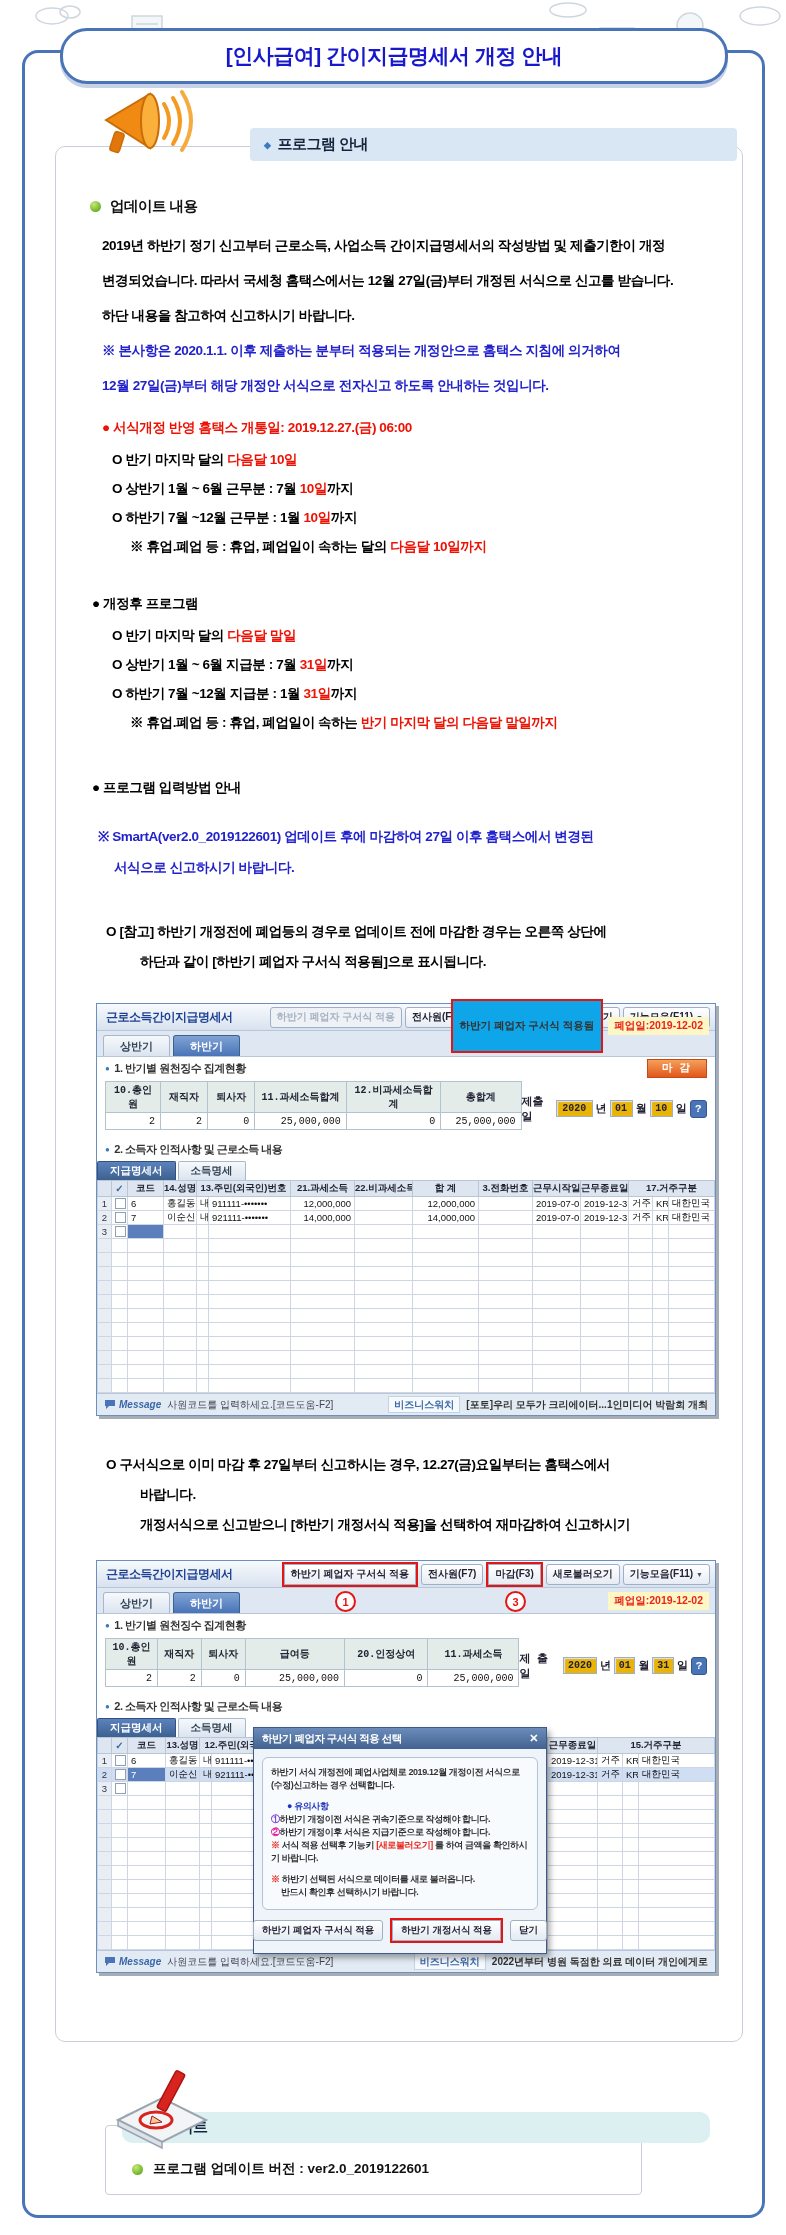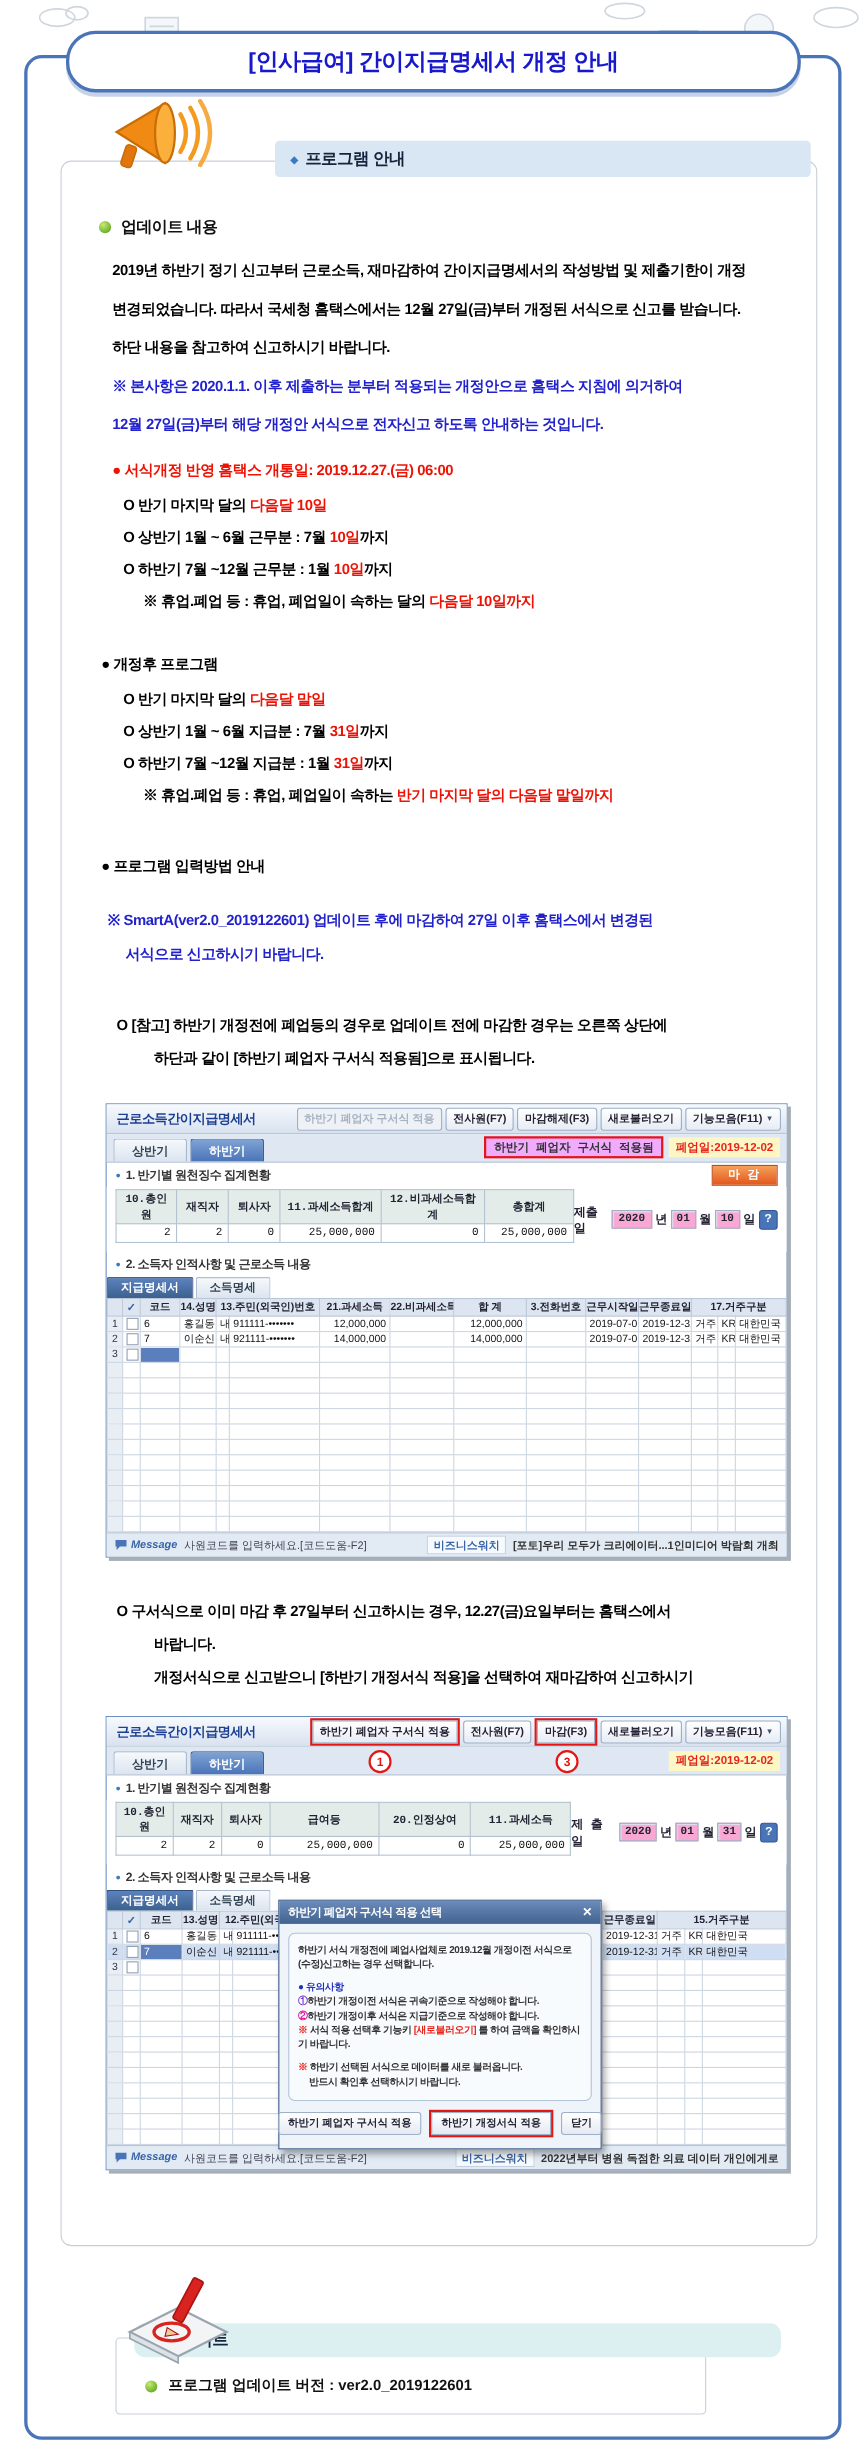--- a/index.html
+++ b/index.html
@@ -43,32 +43,32 @@
   .apptitle{color:#1c3f92;font-weight:bold;font-size:12px;margin-left:4px;flex:1;letter-spacing:-0.5px;}
   .tbtn{height:19px;border:1px solid #9fafc6;border-radius:3px;background:linear-gradient(#ffffff,#e7ecf4);font-size:10px;font-weight:bold;color:#223;padding:0 6px;margin-left:3px;display:flex;align-items:center;white-space:nowrap;}
   .tbtn.disabled{color:#a7b2c2;background:#eef1f6;}
   .tbtn .dd{font-size:7px;margin-left:3px;color:#456;}
   .redwrap{border:2px solid #e41512;padding:0px;margin-left:3px;display:flex;}
   .redwrap .tbtn{margin-left:0;border-radius:0;}
   .tabrow{height:25px;background:#dfe8f2;border-bottom:1px solid #b9c6d8;display:flex;align-items:flex-end;padding:0 6px;position:relative;}
   .tab{height:20px;padding:0 16px;font-size:11px;font-weight:bold;display:flex;align-items:center;border:1px solid #a8b8cc;border-bottom:none;border-radius:3px 3px 0 0;background:linear-gradient(#f6f9fc,#dbe4ef);color:#345;margin-right:3px;}
   .tab.active{background:linear-gradient(#7fa3d4,#4a74b8);color:#fff;border-color:#3c618f;}
   .tabrow .right{margin-left:auto;display:flex;align-items:center;gap:5px;margin-bottom:3px;}
-  .applied{border:2px solid #e41512;background:#f0abfc;color:#333;font-size:10.5px;font-weight:bold;padding:1px 7px;font-family:Liberation Mono, monospace;}
+  .applied{border:2px solid #e41512;background:#0ea5e9;color:#333;font-size:10.5px;font-weight:bold;padding:18px 7px;}
   .closedlbl{background:#fdf7c5;color:#e8251a;font-weight:bold;font-size:10.5px;padding:2px 6px;}
   .circ{position:absolute;width:17px;height:17px;border:2px solid #e41512;border-radius:50%;background:#fff;color:#e41512;font-weight:bold;font-size:11px;display:flex;align-items:center;justify-content:center;z-index:5;}
   .secrow{height:22px;display:flex;align-items:center;padding:0 8px;font-size:11px;font-weight:bold;color:#333;letter-spacing:-0.5px;}
   .secrow .bdot{color:#3a7bbf;font-size:8px;margin-right:5px;}
   .mbtn-close{margin-left:auto;width:58px;height:17px;background:linear-gradient(#f5a05a,#e2571c);border:1px solid #c24a16;color:#fff;font-size:10.5px;font-weight:bold;display:flex;align-items:center;justify-content:center;letter-spacing:2px;}
   .sumwrap{display:flex;align-items:center;padding:2px 8px 8px;background:#fff;font-family:Liberation Mono, monospace;}
   .sumtable{border-collapse:collapse;font-size:10px;}
   .sumtable th{background:#e3ece8;border:1px solid #b3c2d0;font-weight:bold;color:#223;padding:1px 4px;height:14px;}
   .sumtable td{border:1px solid #b3c2d0;background:#fff;text-align:right;padding:1px 5px;height:14px;color:#111;}
   .submitctl{margin-left:auto;display:flex;align-items:center;gap:3px;font-size:11px;font-weight:bold;color:#223;margin-top:6px;}
-  .dbox{display:inline-flex;align-items:center;justify-content:center;border:1px solid #9fafc6;background:#f9a8d4;height:15px;font-size:10px;font-weight:bold;box-shadow:inset 1px 1px 1px #dde4ee;}
+  .dbox{display:inline-flex;align-items:center;justify-content:center;border:1px solid #9fafc6;background:#eab308;height:15px;font-size:10px;font-weight:bold;box-shadow:inset 1px 1px 1px #dde4ee;}
   .dbox.yr{width:36px;} .dbox.sm{width:22px;}
   .helpbtn{width:16px;height:16px;background:#4a74b8;border:1px solid #35578c;border-radius:3px;color:#fff;font-size:11px;font-weight:bold;display:flex;align-items:center;justify-content:center;}
   .subtabs{display:flex;padding:0;margin-top:1px;}
   .stab{height:18px;padding:0 12px;font-size:10.5px;font-weight:bold;display:flex;align-items:center;border:1px solid #a8b8cc;border-bottom:none;background:linear-gradient(#f6f9fc,#dbe4ef);color:#345;margin-right:2px;border-radius:2px 2px 0 0;}
   .stab.active{background:linear-gradient(#5b82bd,#3c618f);color:#fff;border-color:#33517c;}
   .grid{width:100%;border-collapse:collapse;font-size:9.5px;table-layout:fixed;}
   .grid th{background:#dde6f0;border:1px solid #b9c6d8;font-weight:bold;padding:1px 0;color:#223;height:13px;overflow:hidden;white-space:nowrap;}
   .grid td{border:1px solid #cdd6e2;height:13px;padding:0 3px;background:#fff;color:#111;overflow:hidden;white-space:nowrap;}
   .grid td.rn{background:#e9eef5;text-align:center;color:#334;}
   .grid td.c{text-align:center;} .grid td.r{text-align:right;}
@@ -80,21 +80,21 @@
   .msglbl{color:#3a66a8;font-weight:bold;font-style:italic;display:flex;align-items:center;gap:3px;}
   .newslbl{background:#f6fafd;border:1px solid #c5d2e2;color:#3a66a8;font-weight:bold;padding:0 5px;height:15px;display:flex;align-items:center;margin-left:auto;}
   .newstxt{color:#333;font-weight:bold;}
   
   .modal{position:absolute;left:156px;top:166px;width:292px;border:1px solid #3d5a88;background:#eef4fa;box-shadow:3px 4px 6px rgba(0,0,0,.35);z-index:9;}
   .mtitle{height:21px;background:linear-gradient(#6b8cbb,#42638f);color:#fff;font-size:10.5px;font-weight:bold;display:flex;align-items:center;padding:0 8px;letter-spacing:-0.5px;}
   .mclose{margin-left:auto;color:#fff;font-size:11px;font-weight:bold;cursor:default;}
   .minner{margin:8px 8px 6px;border:1px solid #b3c2d4;border-radius:6px;background:#f8fbfe;padding:8px 8px 10px;font-size:9px;color:#333;font-weight:bold;line-height:13px;letter-spacing:-0.4px;}
   .minner .gap{height:8px;}
   .mnote .b1{color:#7a3bd6;} .mnote .b2{color:#e0189e;}
-  .mblue{color:#2233bb;}
+  .mblue{color:#2233bb;margin-left:16px;}
   .mred{color:#e8251a;}
   .mbtns{display:flex;justify-content:center;align-items:center;gap:7px;padding:2px 0 10px;}
   .mbtn{height:19px;border:1px solid #9fafc6;border-radius:3px;background:linear-gradient(#ffffff,#e4eaf2);font-size:9.5px;font-weight:bold;color:#223;padding:0 8px;display:flex;align-items:center;white-space:nowrap;}
   .mredwrap{border:2px solid #e41512;display:flex;}
   .mredwrap .mbtn{border-radius:0;}
 </style>
 </head>
 <body>
 
 <svg class="deco" style="left:30px;top:2px" width="200" height="100" viewBox="0 0 200 100" fill="none" stroke="#cfd6de" stroke-width="1.5">
@@ -140,21 +140,21 @@
 </div>
 
 <div id="content-box">
 
   <div class="h-upd">
     <span class="gdot"></span>
     <span>업데이트 내용</span>
   </div>
 
   <div class="para intro">
-    <div>2019년 하반기 정기 신고부터 근로소득, 재마감하여 간이지급명세서의 작성방법 및 제출기한이 개정</div>
+    <div>2019년 하반기 정기 신고부터 근로소득, 사업소득 간이지급명세서의 작성방법 및 제출기한이 개정</div>
     <div>변경되었습니다.  따라서 국세청 홈택스에서는 12월 27일(금)부터 개정된 서식으로 신고를 받습니다.</div>
     <div>하단 내용을 참고하여 신고하시기 바랍니다.</div>
     <div class="blue">※ 본사항은 2020.1.1. 이후 제출하는 분부터 적용되는 개정안으로 홈택스 지침에 의거하여</div>
     <div class="blue">12월 27일(금)부터 해당 개정안 서식으로 전자신고 하도록 안내하는 것입니다.</div>
   </div>
 
   <div class="para open-date">● 서식개정 반영 홈택스 개통일:  2019.12.27.(금) 06:00</div>
 
   <div class="para items">
     <div><span>O 반기 마지막 달의 </span><span class="red">다음달 10일</span></div>

